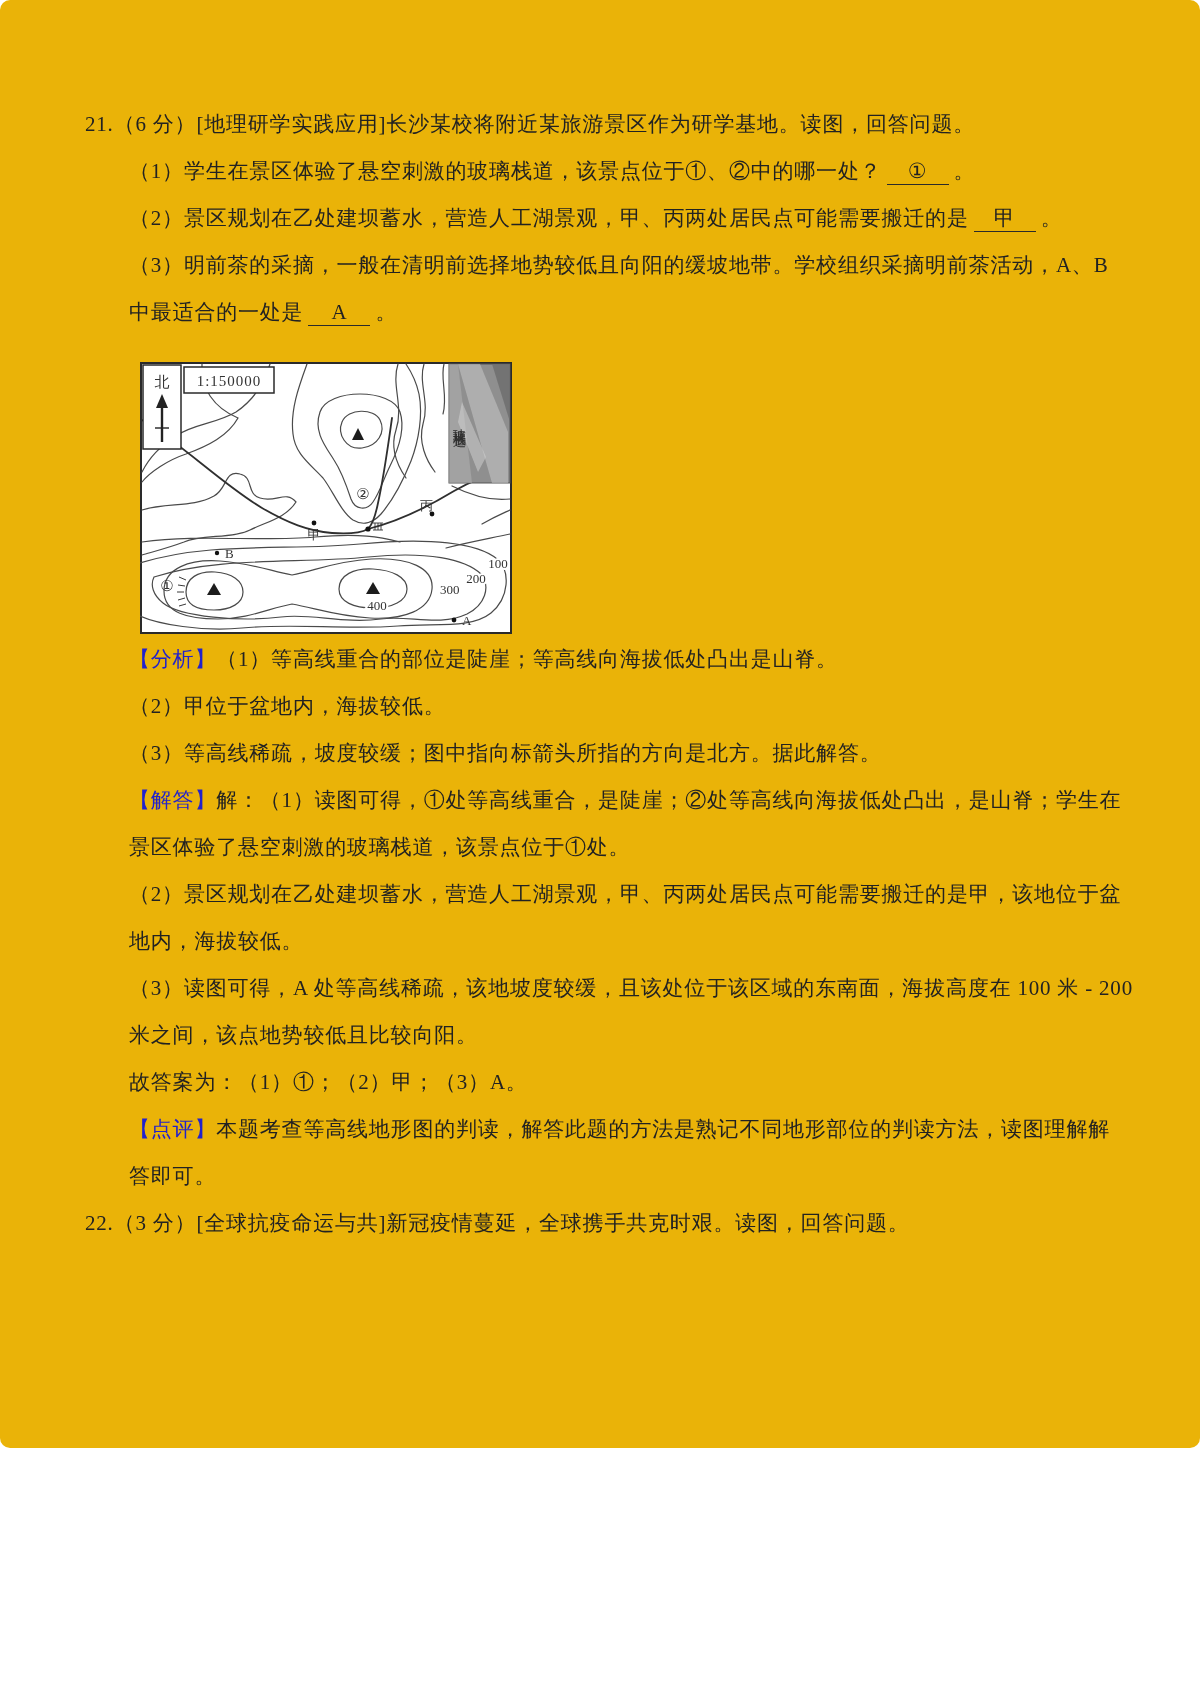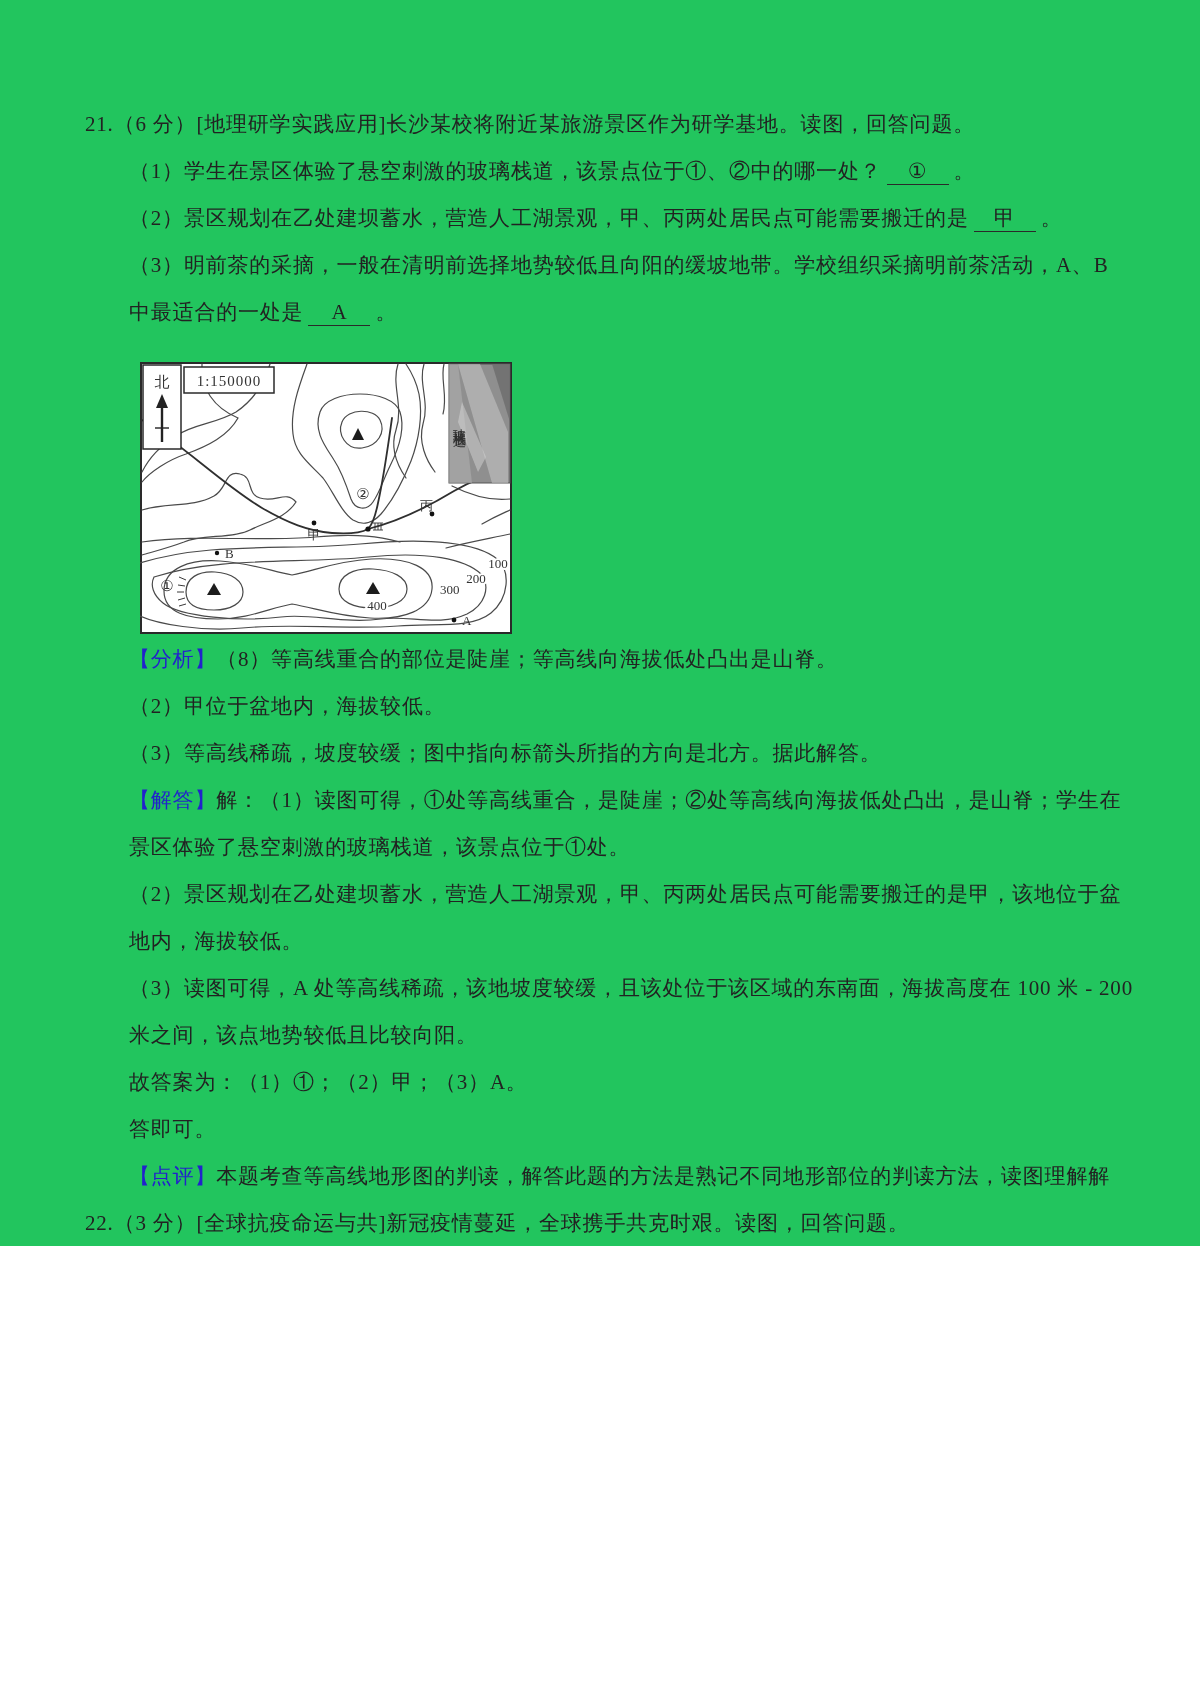--- a/index.html
+++ b/index.html
@@ -1,22 +1,23 @@
 <!DOCTYPE html>
 <html><head>
 <meta charset="utf-8">
 <style>
   html,body{margin:0;padding:0;background:#ffffff;}
   .page{
     position:relative;
-    width:1200px;height:1246px;
-    background:#22c55e;
+    width:1200px;height:1448px;
+    background:#eab308;
     font-family:"Liberation Serif","DejaVu Serif",serif;
     color:#222222;
     overflow:hidden;
+    border-radius:10px;
   }
   .content{padding:101px 0 0 85px;}
   .line{line-height:47px;font-size:21px;letter-spacing:0.8px;white-space:nowrap;}
   .indent{margin-left:44px;}
   .blue{color:#2222cc;}
   .blank{
     display:inline-block;min-width:46px;text-align:center;
     border-bottom:1.6px solid #2a2a2a;padding:0 8px;margin:0 5px;
     line-height:26px;
   }
@@ -150,38 +151,38 @@
           <text x="336" y="221" font-size="13" text-anchor="middle" class="halo">200</text>
           <text x="358" y="206" font-size="13" text-anchor="middle" class="halo">100</text>
           <text x="322" y="263" font-size="13">A</text>
         </g>
       </svg>
       <div class="photo-caption">玻璃栈道</div>
     </div>
 
 
     <div class="analysis-block">
-      <div class="line indent"><span class="blue">【分析】</span><span>（8）等高线重合的部位是陡崖；等高线向海拔低处凸出是山脊。</span></div>
+      <div class="line indent"><span class="blue">【分析】</span><span>（1）等高线重合的部位是陡崖；等高线向海拔低处凸出是山脊。</span></div>
       <div class="line indent">（2）甲位于盆地内，海拔较低。</div>
       <div class="line indent">（3）等高线稀疏，坡度较缓；图中指向标箭头所指的方向是北方。据此解答。</div>
     </div>
 
     <div>
       <div class="line indent"><span class="blue">【解答】</span><span>解：（1）读图可得，①处等高线重合，是陡崖；②处等高线向海拔低处凸出，是山脊；学生在</span></div>
       <div class="line indent">景区体验了悬空刺激的玻璃栈道，该景点位于①处。</div>
       <div class="line indent">（2）景区规划在乙处建坝蓄水，营造人工湖景观，甲、丙两处居民点可能需要搬迁的是甲，该地位于盆</div>
       <div class="line indent">地内，海拔较低。</div>
       <div class="line indent">（3）读图可得，A 处等高线稀疏，该地坡度较缓，且该处位于该区域的东南面，海拔高度在 100 米 - 200</div>
       <div class="line indent">米之间，该点地势较低且比较向阳。</div>
       <div class="line indent">故答案为：（1）①；（2）甲；（3）A。</div>
     </div>
 
     <div>
+      <div class="line indent"><span class="blue">【点评】</span><span>本题考查等高线地形图的判读，解答此题的方法是熟记不同地形部位的判读方法，读图理解解</span></div>
       <div class="line indent">答即可。</div>
-      <div class="line indent"><span class="blue">【点评】</span><span>本题考查等高线地形图的判读，解答此题的方法是熟记不同地形部位的判读方法，读图理解解</span></div>
     </div>
 
     <div class="line">22.（3 分）[全球抗疫命运与共]新冠疫情蔓延，全球携手共克时艰。读图，回答问题。</div>
 
   </div>
 
   <div class="page-number">25</div>
 </div>
 
 </body></html>

